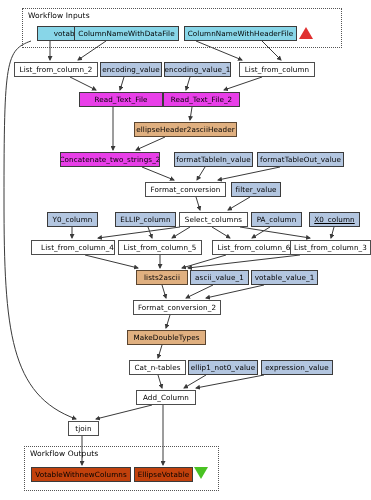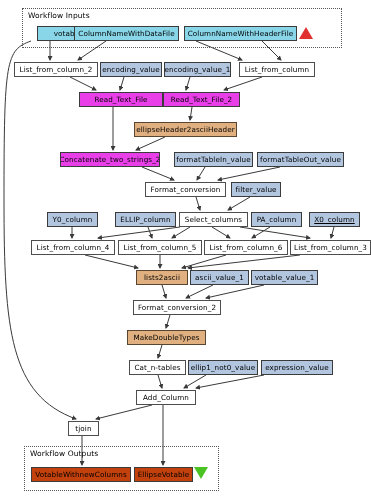--- a/index.html
+++ b/index.html
@@ -189,27 +189,27 @@
       </div>
       <div class="node n-proc" style="left: 179px; top: 212px; width: 69px; height: 15px;">
         <span>Select_columns</span>
       </div>
       <div class="node n-const" style="left: 251px; top: 212px; width: 51px; height: 15px;">
         <span>PA_column</span>
       </div>
       <div class="node n-const" style="left: 309px; top: 212px; width: 51px; height: 15px; text-decoration: underline;">
         <span>X0_column</span>
       </div>
-      <div class="node n-proc" style="left: 31px; top: 240px; width: 84px; height: 15px;">
+      <div class="node n-proc" style="left: 31px; top: 240px; width: 84px; height: 15px; justify-content: flex-end;">
         <span>List_from_column_4</span>
       </div>
       <div class="node n-proc" style="left: 118px; top: 240px; width: 84px; height: 15px;">
         <span>List_from_column_5</span>
       </div>
-      <div class="node n-proc" style="left: 204px; top: 240px; width: 84px; height: 15px;">
+      <div class="node n-proc" style="left: 212px; top: 240px; width: 84px; height: 15px;">
         <span>List_from_column_6</span>
       </div>
       <div class="node n-proc" style="left: 290px; top: 240px; width: 81px; height: 15px;">
         <span>List_from_column_3</span>
       </div>
       <div class="node n-tool" style="left: 136px; top: 270px; width: 52px; height: 15px;">
         <span>lists2ascii</span>
       </div>
       <div class="node n-const" style="left: 190px; top: 270px; width: 59px; height: 15px;">
         <span>ascii_value_1</span>

